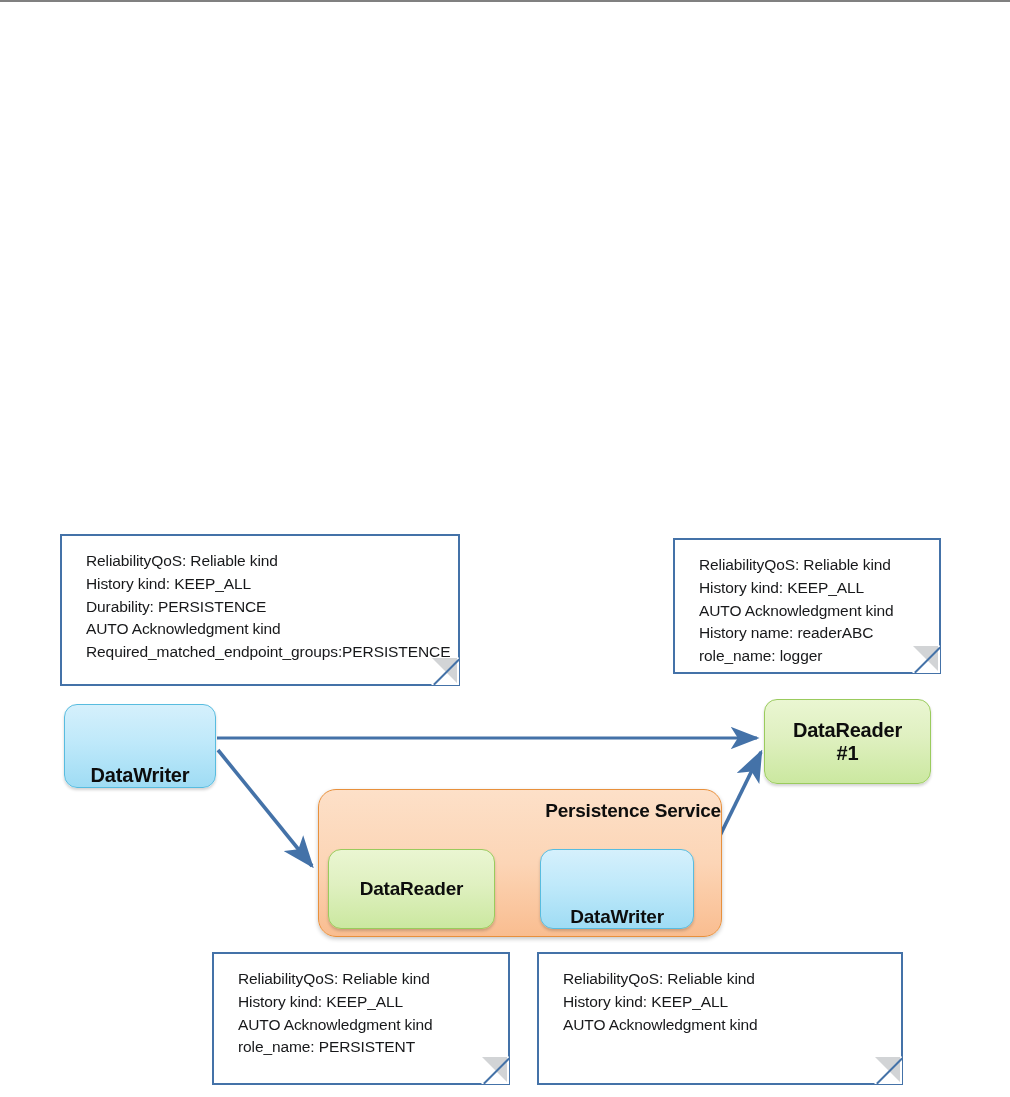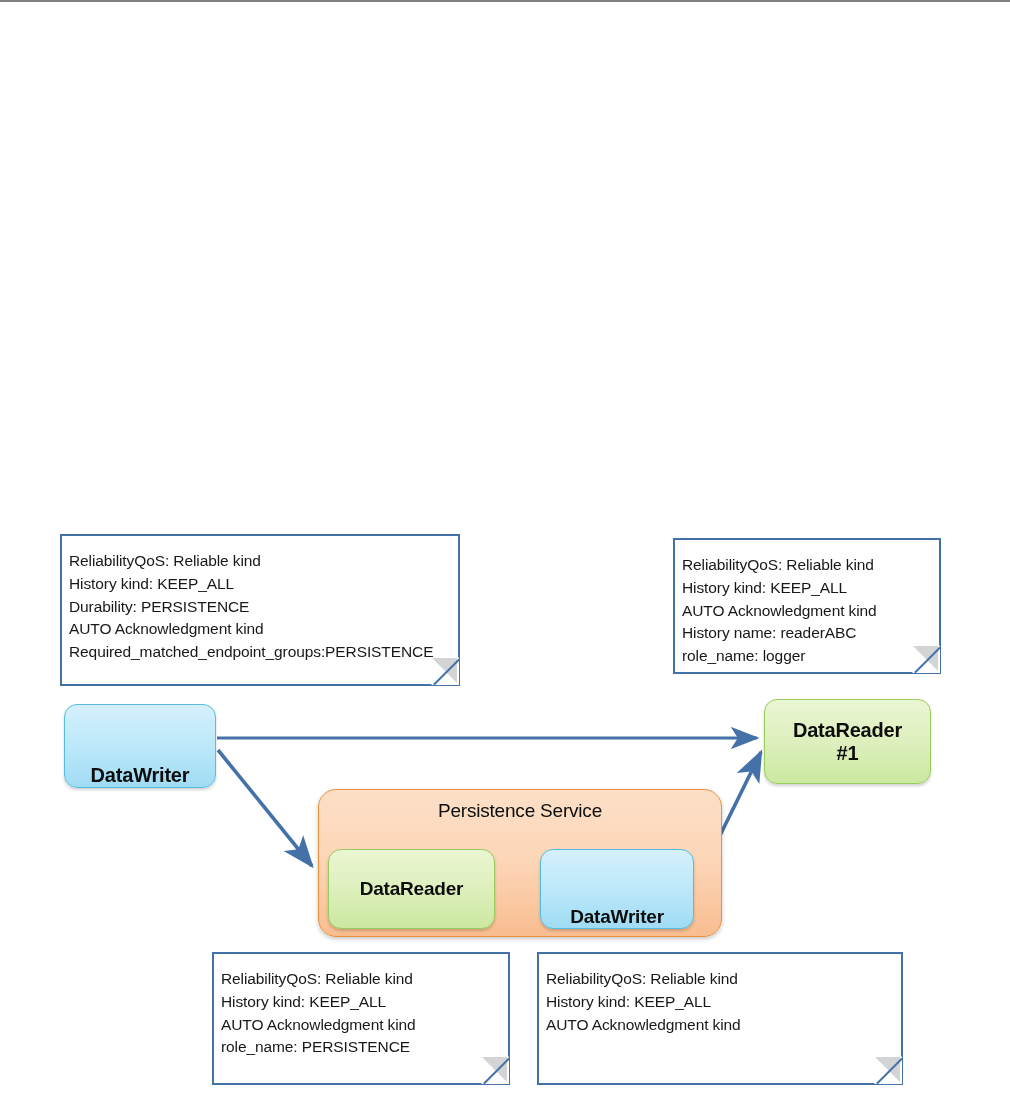--- a/index.html
+++ b/index.html
@@ -26,21 +26,21 @@
     height: 2px;
     background: #808080;
   }
 
   
   .callout {
     position: absolute;
     box-sizing: border-box;
     background: #ffffff;
     border: 2px solid #4472a8;
-    padding: 14px 12px 10px 7px;
+    padding: 14px 12px 10px 24px;
     font-size: 15.5px;
     line-height: 1.47;
     color: #17181a;
     letter-spacing: -0.1px;
     white-space: nowrap;
   }
   .callout .line {
     display: block;
   }
   .callout .fold-tri {
@@ -121,22 +121,22 @@
     border-radius: 18px;
     background: linear-gradient(to bottom, #fde0c8 0%, #fcd5b6 50%, #f9bd90 100%);
     border: 1.6px solid #e8903c;
     box-shadow: 0 2px 4px rgba(0,0,0,0.22);
   }
   #persistence-service-title {
     position: absolute;
     left: 0;
     top: 10px;
     width: 100%;
-    text-align: center;
-    font-weight: normal;
+    text-align: right;
+    font-weight: bold;
     font-size: 19px;
     color: #0d0d0d;
     letter-spacing: -0.2px;
   }
   #node-ps-datareader { left: 328px; top: 849px; width: 167px; height: 80px; font-size: 19px; }
   #node-ps-datawriter { left: 540px; top: 849px; width: 154px; height: 80px; font-size: 19px; }
 
   
   #arrow-layer {
     position: absolute;
@@ -200,21 +200,21 @@
     <span class="line">role_name: logger</span>
     <span class="fold-tri"></span>
     <span class="fold-shade"></span>
     <span class="fold-edge-a"></span>
   </div>
 
   <div class="callout" id="callout-ps-reader">
     <span class="line">ReliabilityQoS: Reliable kind</span>
     <span class="line">History kind: KEEP_ALL</span>
     <span class="line">AUTO Acknowledgment kind</span>
-    <span class="line">role_name: PERSISTENCE</span>
+    <span class="line">role_name: PERSISTENT</span>
     <span class="fold-tri"></span>
     <span class="fold-shade"></span>
     <span class="fold-edge-a"></span>
   </div>
 
   <div class="callout" id="callout-ps-writer">
     <span class="line">ReliabilityQoS: Reliable kind</span>
     <span class="line">History kind: KEEP_ALL</span>
     <span class="line">AUTO Acknowledgment kind</span>
     <span class="fold-tri"></span>

